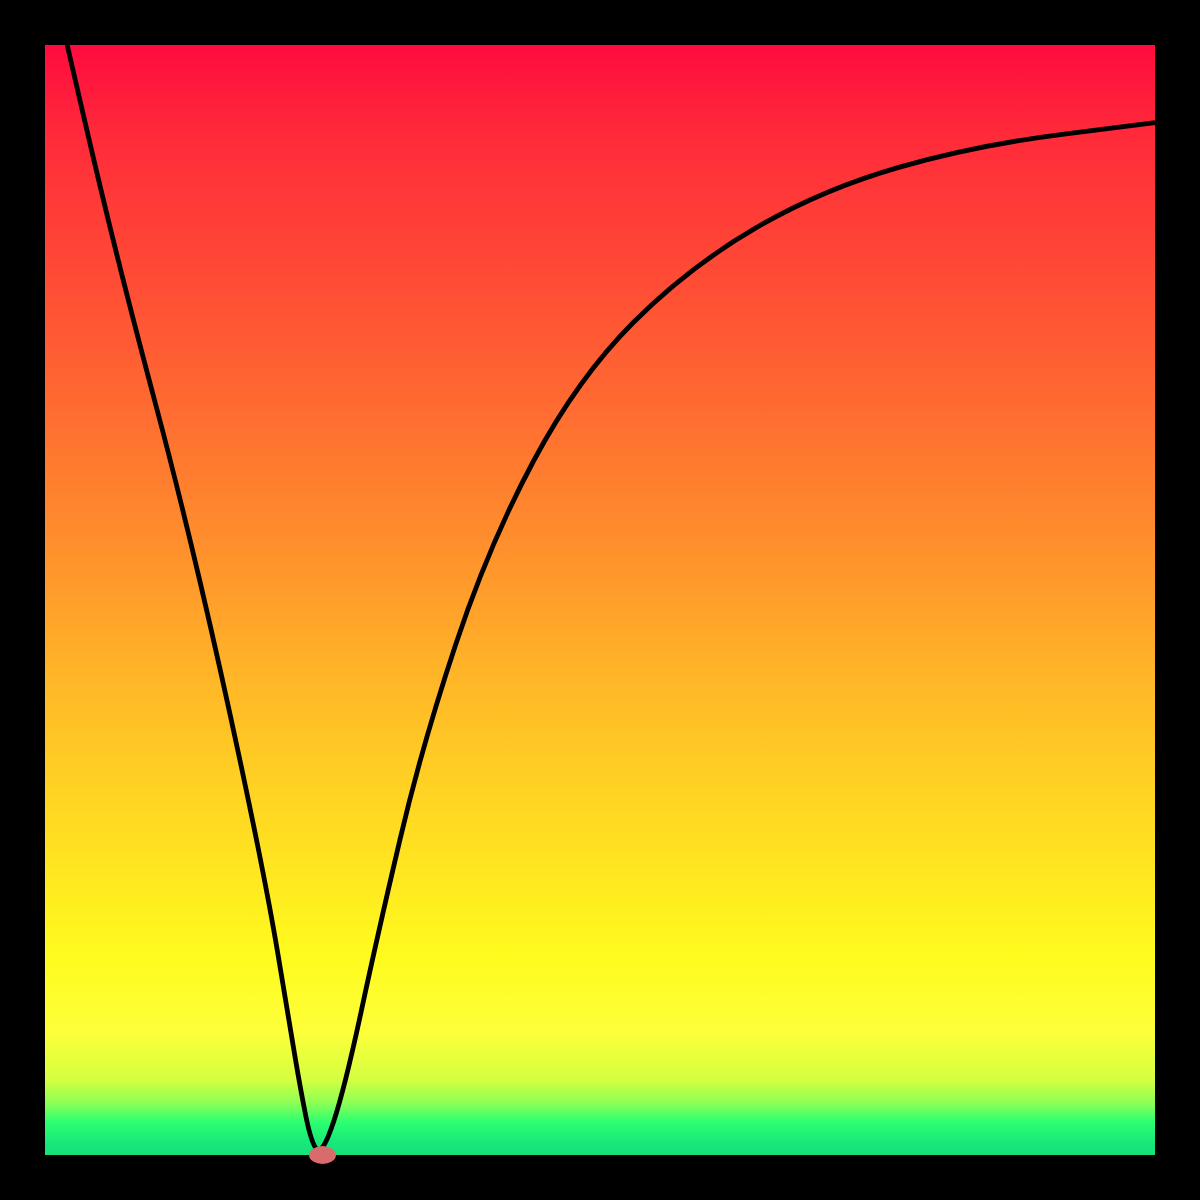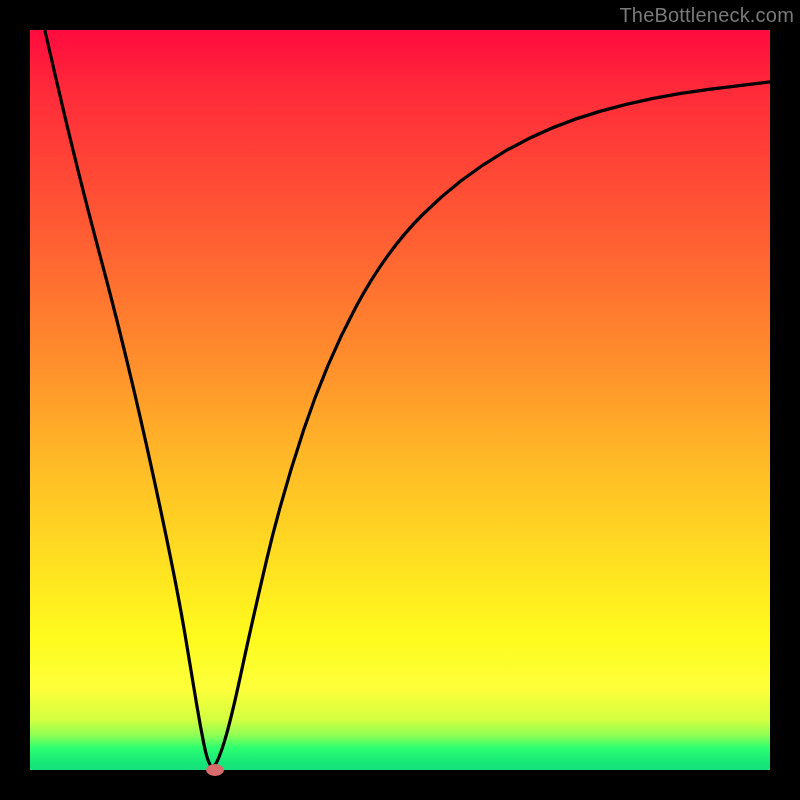--- a/index.html
+++ b/index.html
@@ -65,21 +65,20 @@
     font-family: Arial, Helvetica, sans-serif;
     font-size: 20px;
     color: #7a7a7a;
     letter-spacing: 0.2px;
   }
 </style>
 </head>
 <body>
 
 <div class="frame">
-  <div class="watermark">TheBottleneck.com</div>
   <div class="plot-area">
     <svg class="curve" viewBox="0 0 740 740">
       <g>
 
         <path fill="none" stroke="#000" stroke-width="3.2" stroke-linejoin="round" d="M 14.8 0.0 Q 14.8 0.0 25.9 48.1 Q 37.0 96.2 48.1 140.6 Q 59.2 185.0 74.0 240.5 Q 88.8 296.0 103.6 358.9 Q 118.4 421.8 133.2 492.1 Q 148.0 562.4 155.4 606.8 Q 162.8 651.2 166.5 673.4 Q 170.2 695.6 173.9 714.1 Q 177.6 732.6 181.3 736.3 Q 185.0 740.0 192.4 717.8 Q 199.8 695.6 210.9 643.8 Q 222.0 592.0 236.8 529.1 Q 251.6 466.2 273.8 399.6 Q 296.0 333.0 325.6 277.5 Q 355.2 222.0 392.2 185.0 Q 429.2 148.0 473.6 122.1 Q 518.0 96.2 569.8 81.4 Q 621.6 66.6 680.8 59.2 T 740.0 51.8"></path>
       </g>
     </svg>
     <div class="marker" style="left:176.0px;top:734.0px;background:#d86b6b;"></div>
   </div>
 </div>

